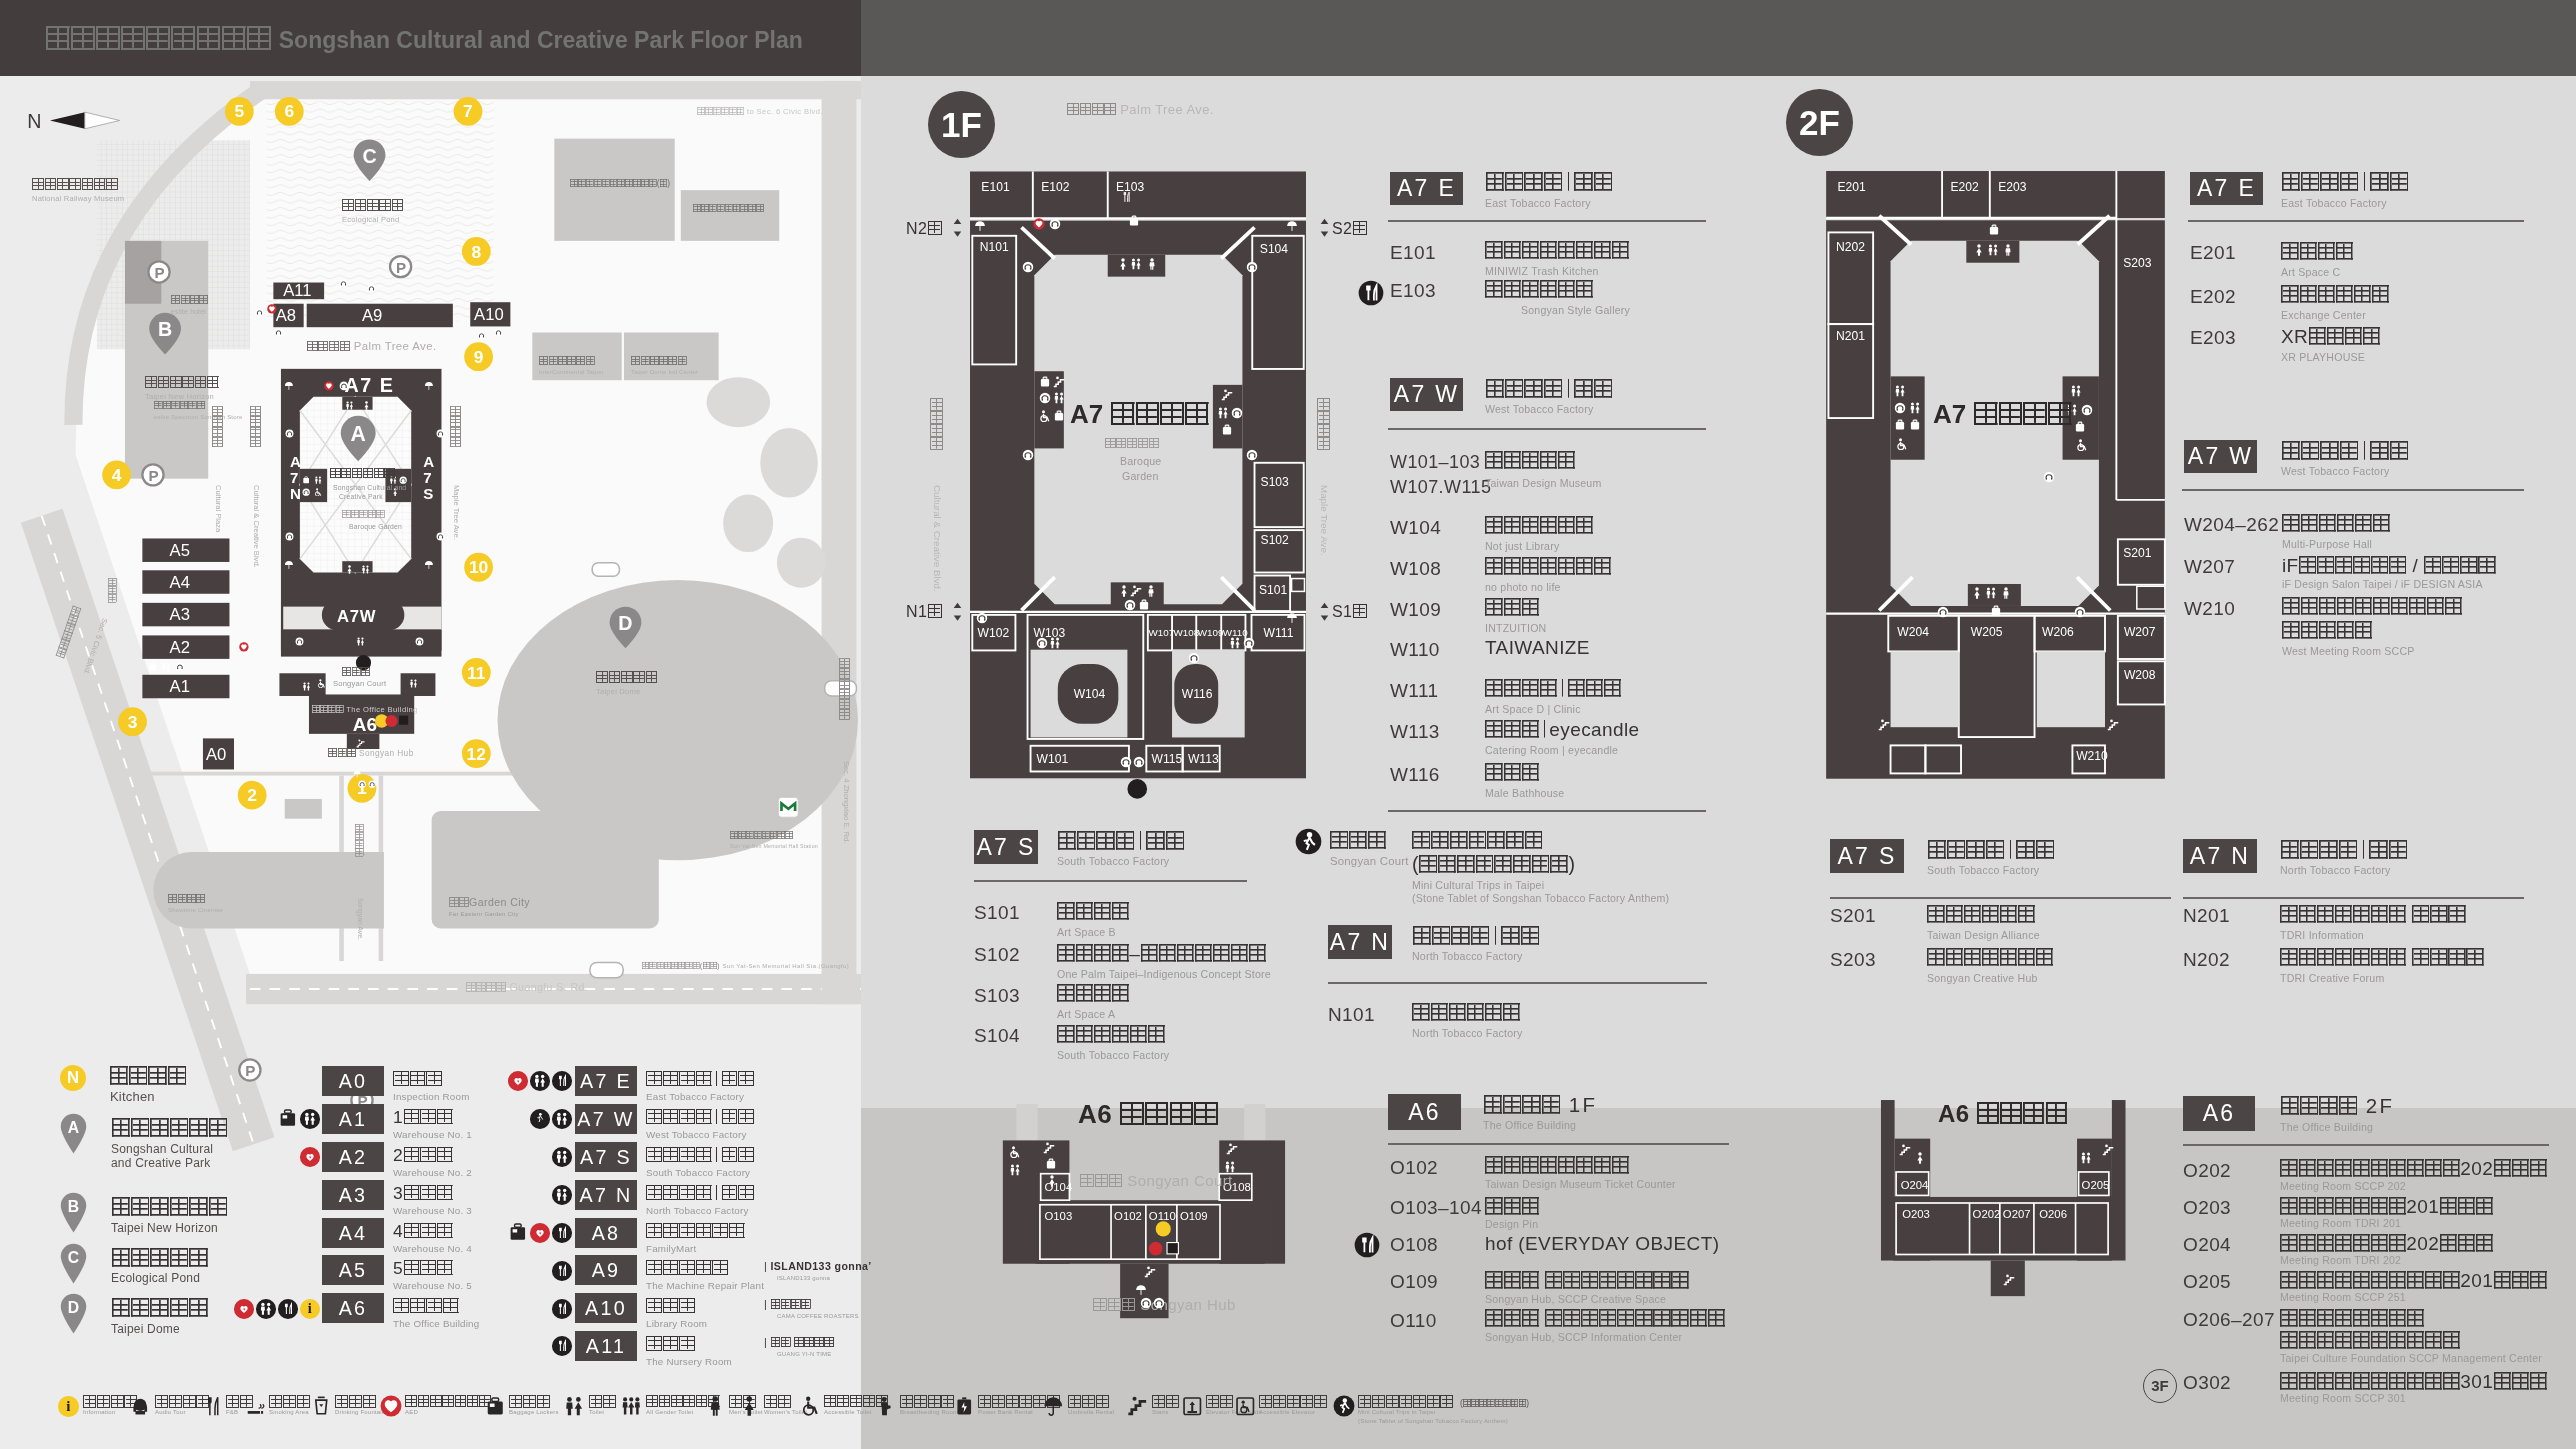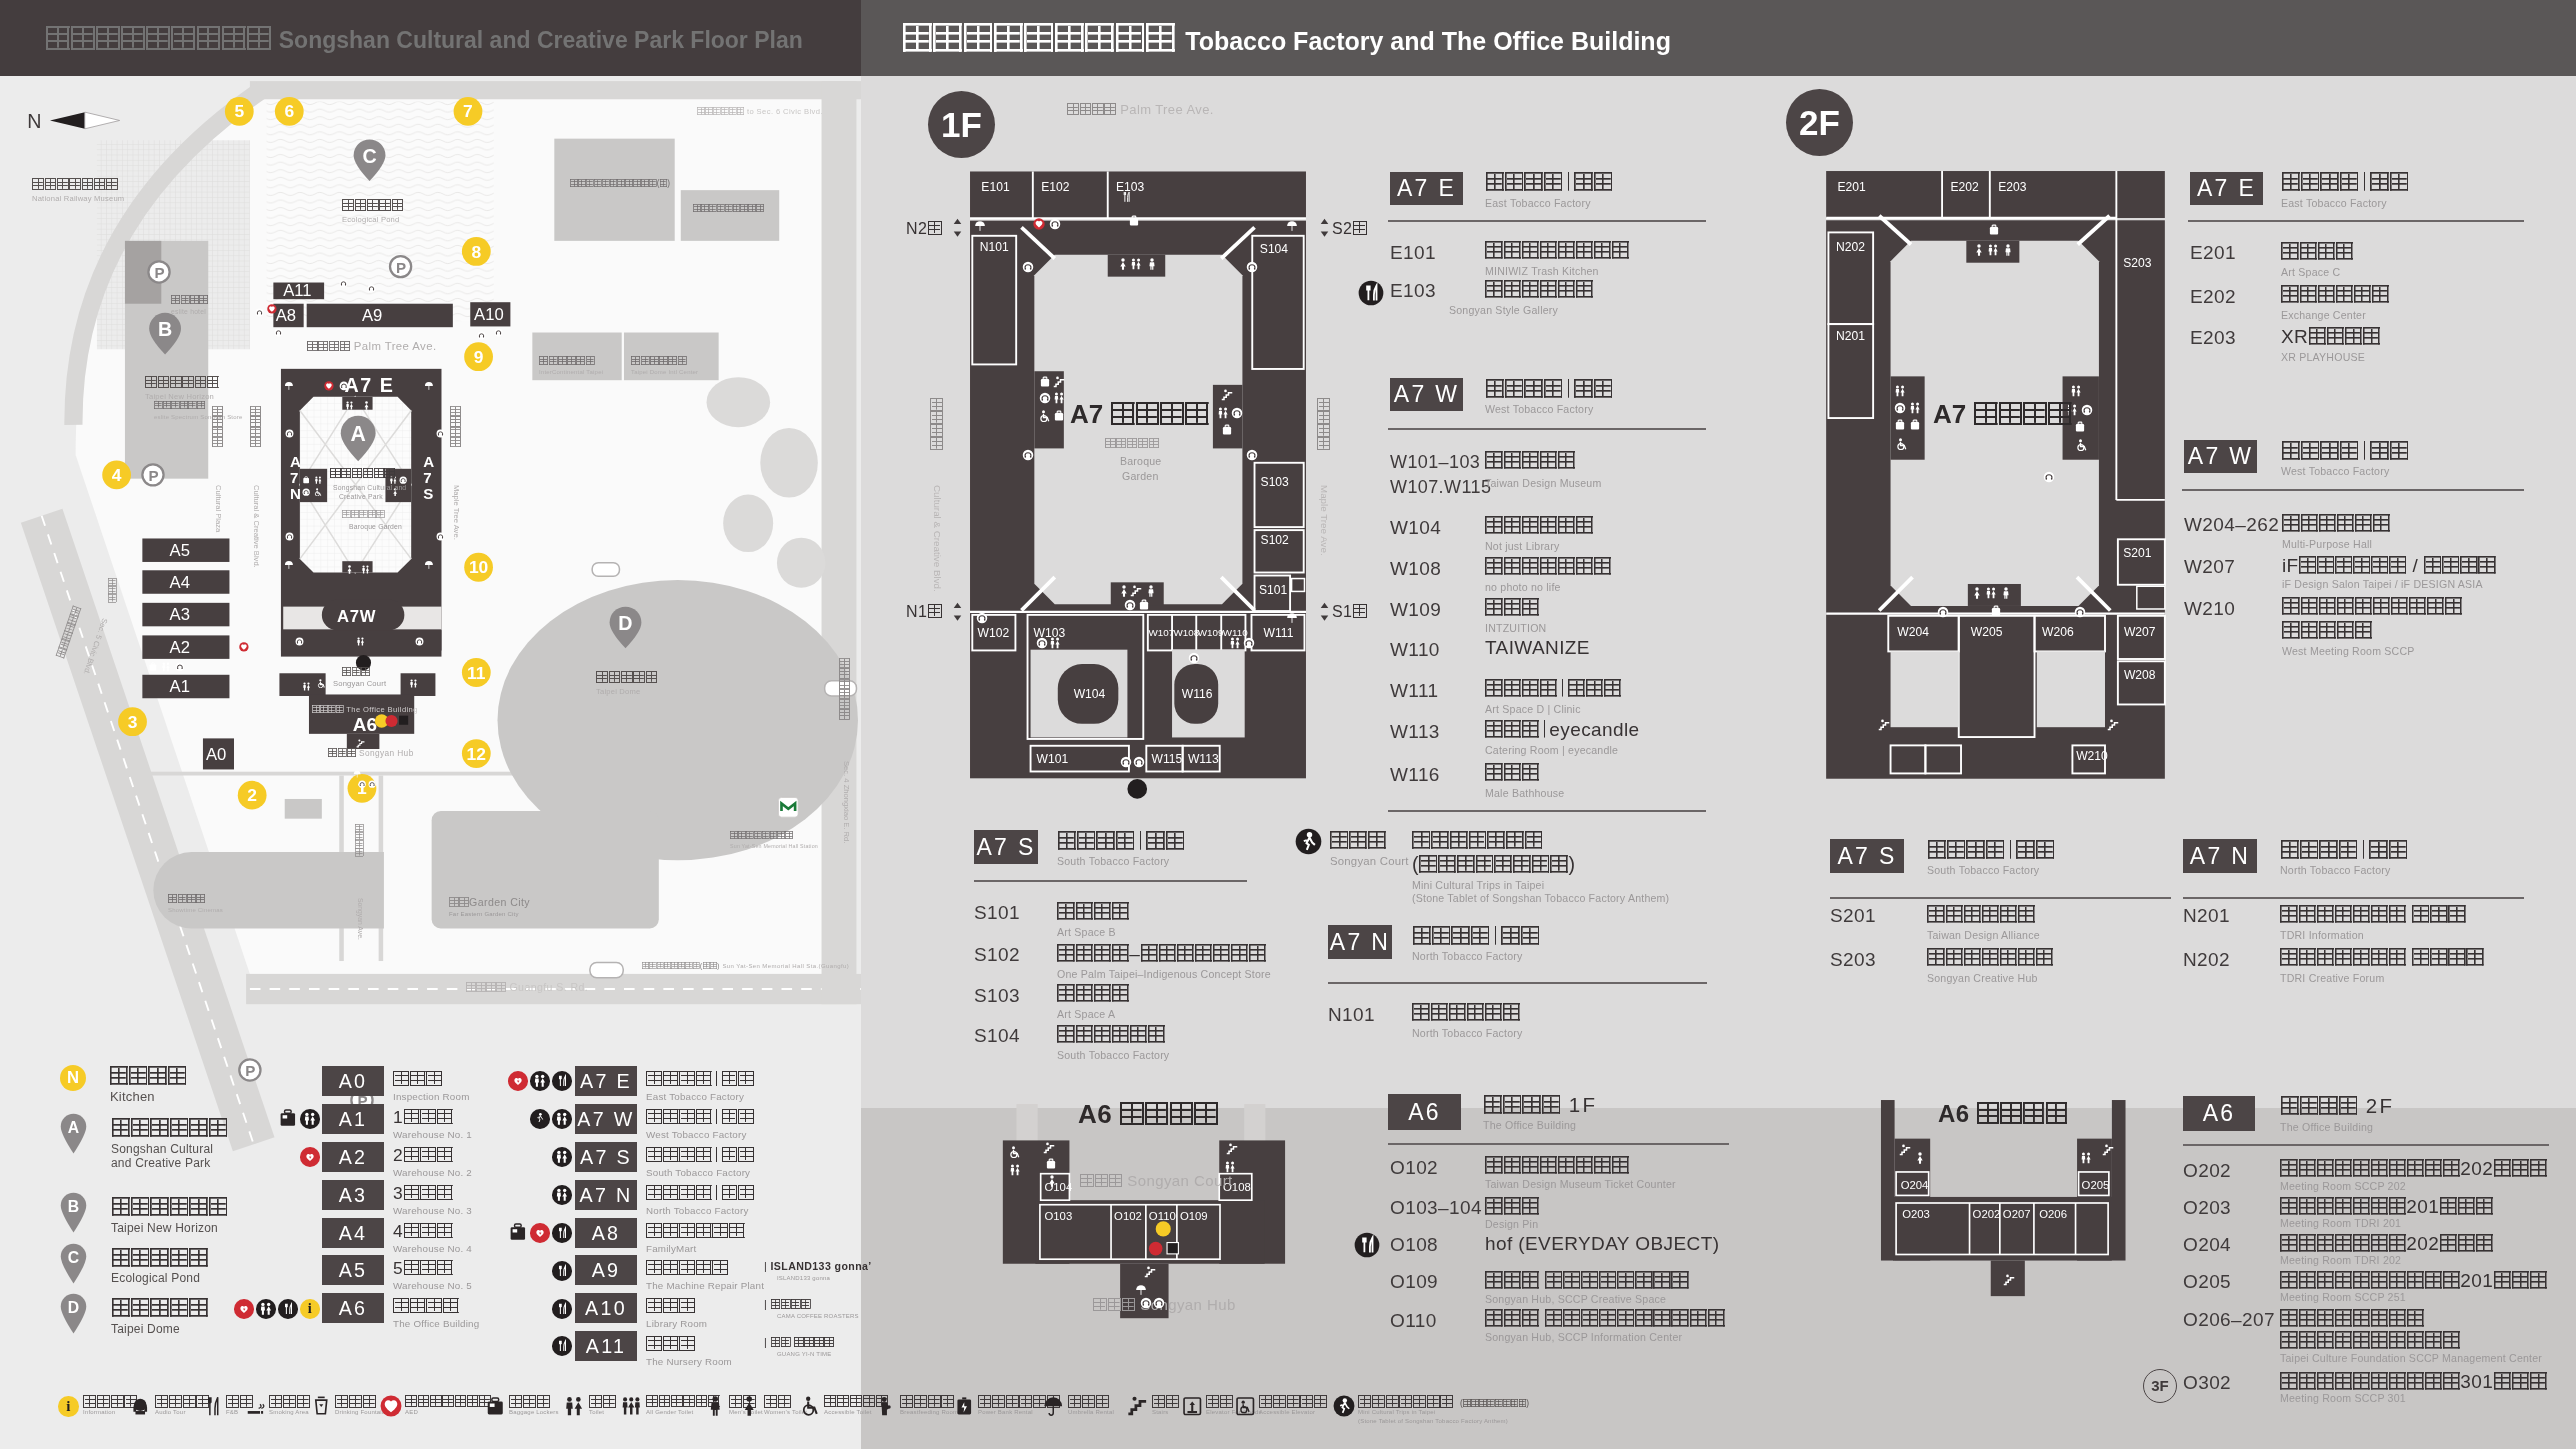--- a/index.html
+++ b/index.html
@@ -28,21 +28,20 @@
 .vtx{writing-mode:vertical-rl;text-orientation:mixed;white-space:nowrap}
 </style></head><body>
 <div id="p">
 
 <div class="abs" style="left:0;top:0;width:861px;height:76px;background:#443d3e"></div>
 
 <div class="abs hz" style="left:45px;top:24px;"><i class="g"></i><i class="g"></i><i class="g"></i><i class="g"></i><i class="g"></i><i class="g"></i><i class="g"></i><i class="g"></i><i class="g"></i> <span class="en">Songshan Cultural and Creative Park Floor Plan</span></div>
 
 <div class="abs" style="left:861px;top:0;width:1715px;height:76px;background:#5a5757"></div>
 
-<div class="abs hz2" style="left:902px;top:20.5px;"><i class="g"></i><i class="g"></i><i class="g"></i><i class="g"></i><i class="g"></i><i class="g"></i><i class="g"></i><i class="g"></i><i class="g"></i> <span class="en">Tobacco Factory and The Office Building</span></div>
 
 <div class="abs" style="left:861px;top:76px;width:1715px;height:1032px;background:#dcdbdb"></div>
 
 <div class="abs" style="left:861px;top:1108px;width:1715px;height:342px;background:#c8c6c5"></div>
 
 <div class="abs " style="left:928px;top:91px;">
       <div style="width:67px;height:67px;border-radius:50%;background:#4c4546;color:#fff;font-size:35px;font-weight:bold;text-align:center;line-height:67px">1F</div>
     </div>
 
 <div class="abs " style="left:1786px;top:89px;">
@@ -57,21 +56,21 @@
     <div class="abs zh" style="left:1485px;top:240px;"><i class="g"></i><i class="g"></i><i class="g"></i><i class="g"></i><i class="g"></i><i class="g"></i><i class="g"></i><i class="g"></i></div>
     <div class="abs sub" style="left:1485px;top:265px;">MINIWIZ Trash Kitchen</div>
 
 <div class="abs" style="left:1358px;top:280px"><svg width="26" height="26" viewBox="0 0 16 16">
         <circle cx="8" cy="8" r="7.6" fill="#221e1f"></circle>
         <path d="M5.6,3.4 v3 M7.2,3.4 v3 M6.4,3.4 v9" stroke="#fff" stroke-width="1.1" fill="none"></path>
         <path d="M9.8,9 v3.6 M9.8,9 c0,-3 1.6,-5.6 1.6,-5.6 v9.2" stroke="#fff" stroke-width="1.1" fill="none"></path>
       </svg></div>
 <div class="abs lbl" style="left:1390px;top:280px;">E103</div>
     <div class="abs zh" style="left:1485px;top:279px;"><i class="g"></i><i class="g"></i><i class="g"></i><i class="g"></i><i class="g"></i><i class="g"></i></div>
-    <div class="abs sub" style="left:1449px;top:304px;text-align:center;">Songyan Style Gallery</div>
+    <div class="abs sub" style="left:1521px;top:304px;text-align:center;">Songyan Style Gallery</div>
 
 <div class="abs badge" style="left:1390px;top:378px;width:73px;height:33px;line-height:33px;font-size:23px">A7 W</div>
     <div class="abs sect" style="left:1485px;top:377px;"><i class="g"></i><i class="g"></i><i class="g"></i><i class="g"></i><i class="gv"></i><i class="g"></i><i class="g"></i></div>
     <div class="abs sub" style="left:1485px;top:403px;">West Tobacco Factory</div>
 <div class="abs rule" style="left:1388px;top:428px;width:318px"></div>
 
 <div class="abs lbl" style="left:1390px;top:452px;font-size:18px">W101–103</div>
 <div class="abs lbl" style="left:1390px;top:477px;font-size:18px">W107.W115</div>
 <div class="abs zh" style="left:1485px;top:450px;"><i class="g"></i><i class="g"></i><i class="g"></i><i class="g"></i><i class="g"></i></div>
 <div class="abs sub" style="left:1485px;top:477px;">Taiwan Design Museum</div>

